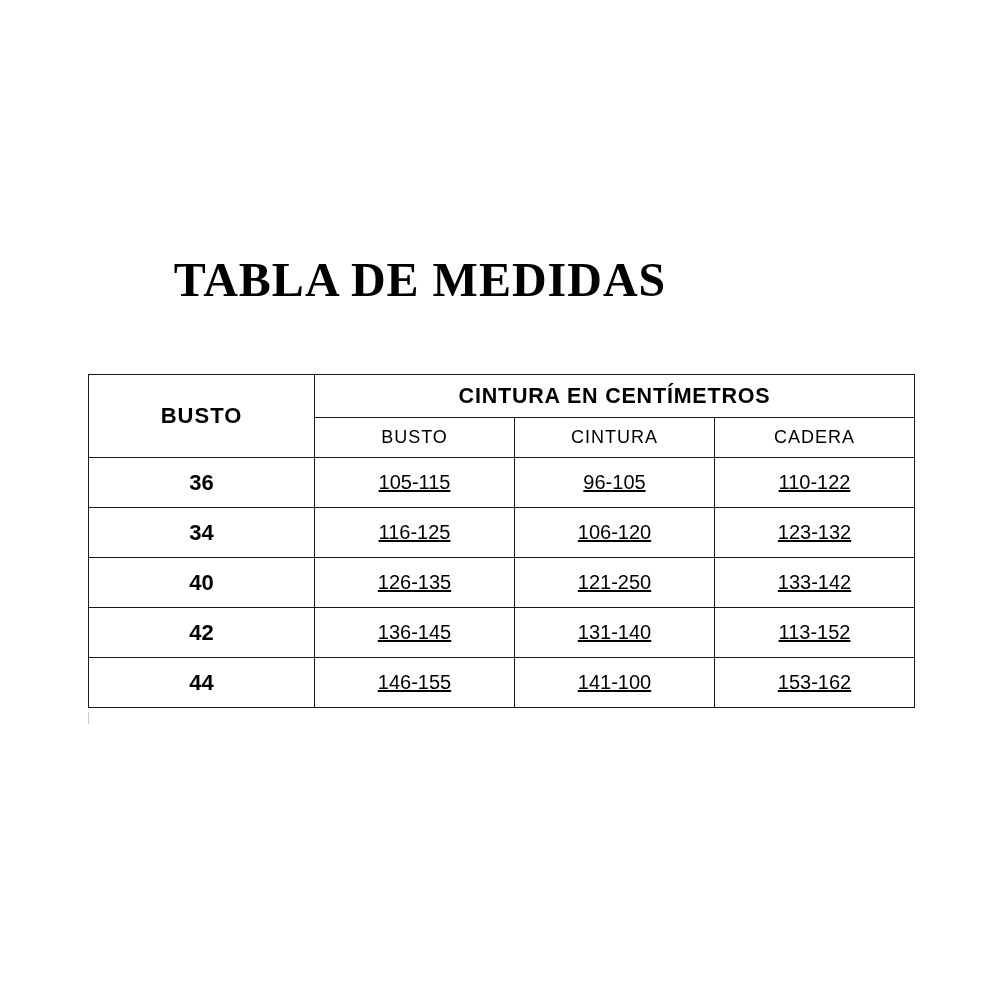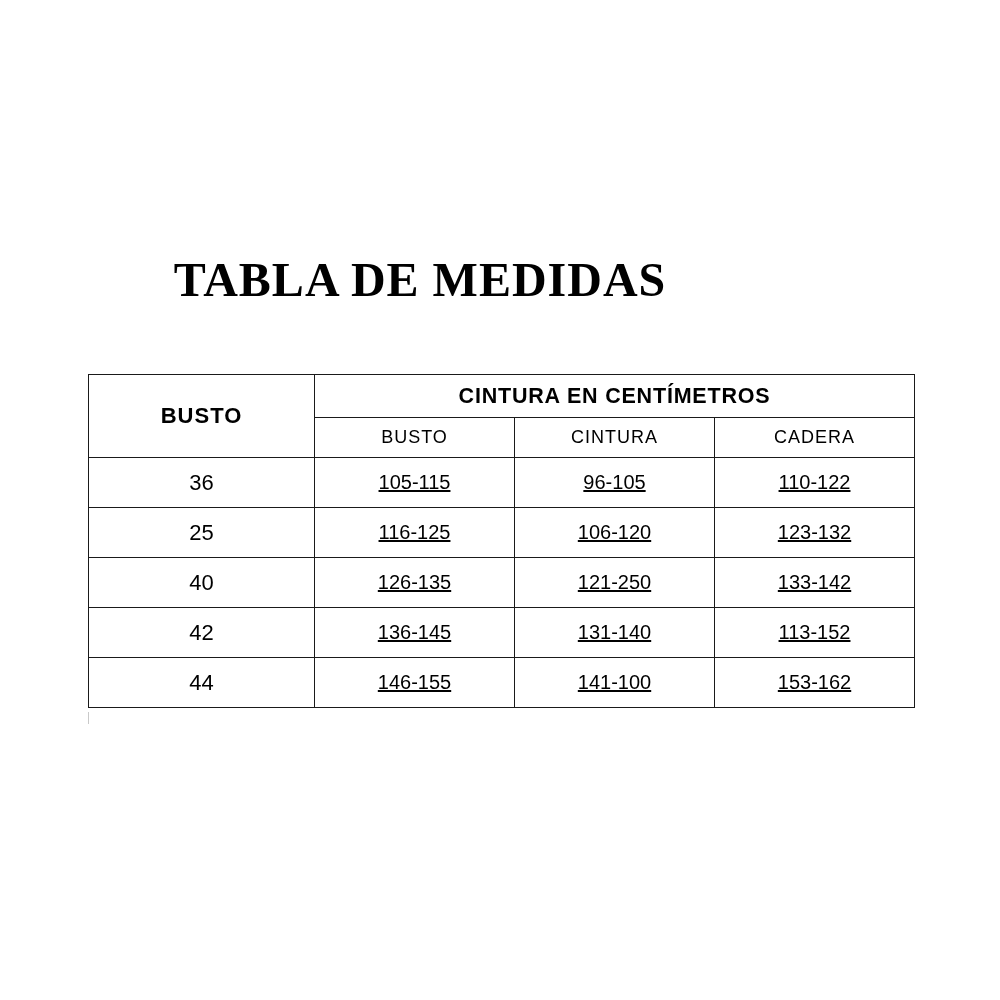--- a/index.html
+++ b/index.html
@@ -65,21 +65,21 @@
     height: 40px;
   }
   td.sub-head {
     font-size: 18px;
     font-weight: normal;
     letter-spacing: 1px;
     height: 37px;
   }
   td.size-cell {
     font-size: 22px;
-    font-weight: normal;
+    font-weight: bold;
     height: 47px;
   }
   td.val-cell {
     font-size: 20px;
     font-weight: normal;
     height: 47px;
     text-decoration: underline;
   }
   .tick {
     position: absolute;
@@ -116,21 +116,21 @@
           <td class="sub-head">CADERA</td>
         </tr>
 
         <tr>
           <td class="size-cell">36</td>
           <td class="val-cell">105-115</td>
           <td class="val-cell">96-105</td>
           <td class="val-cell">110-122</td>
         </tr>
         <tr>
-          <td class="size-cell">25</td>
+          <td class="size-cell">34</td>
           <td class="val-cell">116-125</td>
           <td class="val-cell">106-120</td>
           <td class="val-cell">123-132</td>
         </tr>
         <tr>
           <td class="size-cell">40</td>
           <td class="val-cell">126-135</td>
           <td class="val-cell">121-250</td>
           <td class="val-cell">133-142</td>
         </tr>

